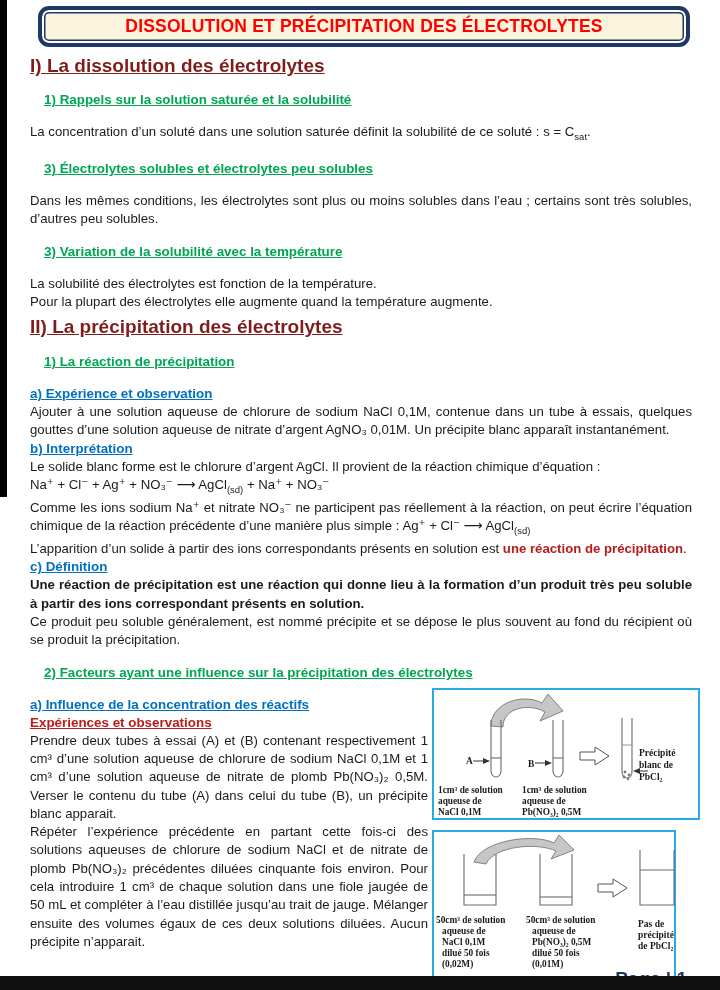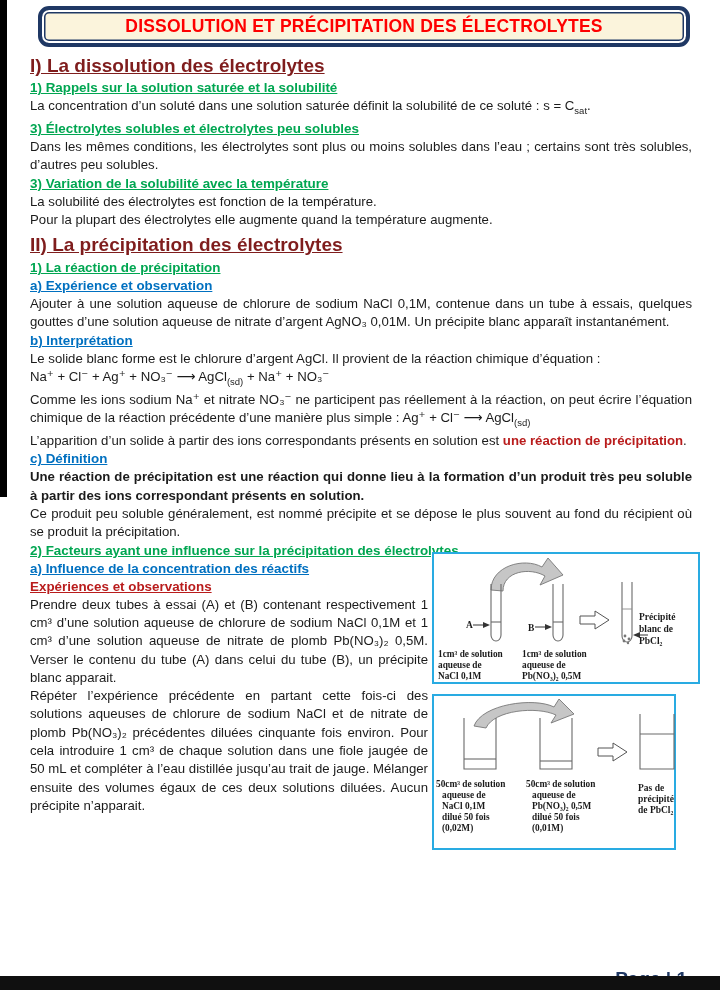--- a/index.html
+++ b/index.html
@@ -17,21 +17,21 @@
   .title-box {
     box-sizing:border-box; margin-left:8px; width:652px; height:41px;
     background:#fbf4dc; border:4px solid #1f3864; border-radius:11px;
     box-shadow: inset 0 0 0 2px #ffffff, inset 0 0 0 3.5px #1f3864;
     display:flex; align-items:center; justify-content:center;text-align:center;
   }
   .title-text { color:#fe0000; font-weight:bold; font-size:17.5px; letter-spacing:.2px; }
 
   .h-sec   { color:#7f1d1d; font-weight:bold; font-size:19px; line-height:23px; text-decoration:underline; margin:7px 0 2px 0; }
   .h-sec2  { margin-top:4px; line-height:24px; }
-  .h-green { color:#00a651; font-weight:bold; font-size:13.4px; line-height:18px; text-decoration:underline; margin:0; }
+  .h-green { color:#00a651; font-weight:bold; font-size:13.4px; line-height:18px; text-decoration:underline; margin:14px; }
   .h-blue  { color:#0070c0; font-weight:bold; font-size:13.4px; line-height:18px; text-decoration:underline; margin:0; }
   .h-darkred { color:#b91c1c; font-weight:bold; font-size:13.4px; line-height:18px; text-decoration:underline; margin:0; }
 
   p.body { margin:0; font-size:13.2px; line-height:18.3px; text-align:justify; color:#1b1b1b; }
   p.body sub { font-size:9.5px; }
   .red-bold  { color:#b91c1c; font-weight:bold; }
   .cyan { color:#29abe2; font-weight:bold; }
 
   .exp-wrapper { position:relative; min-height:274px; }
   .leftcol { width:398px; }

